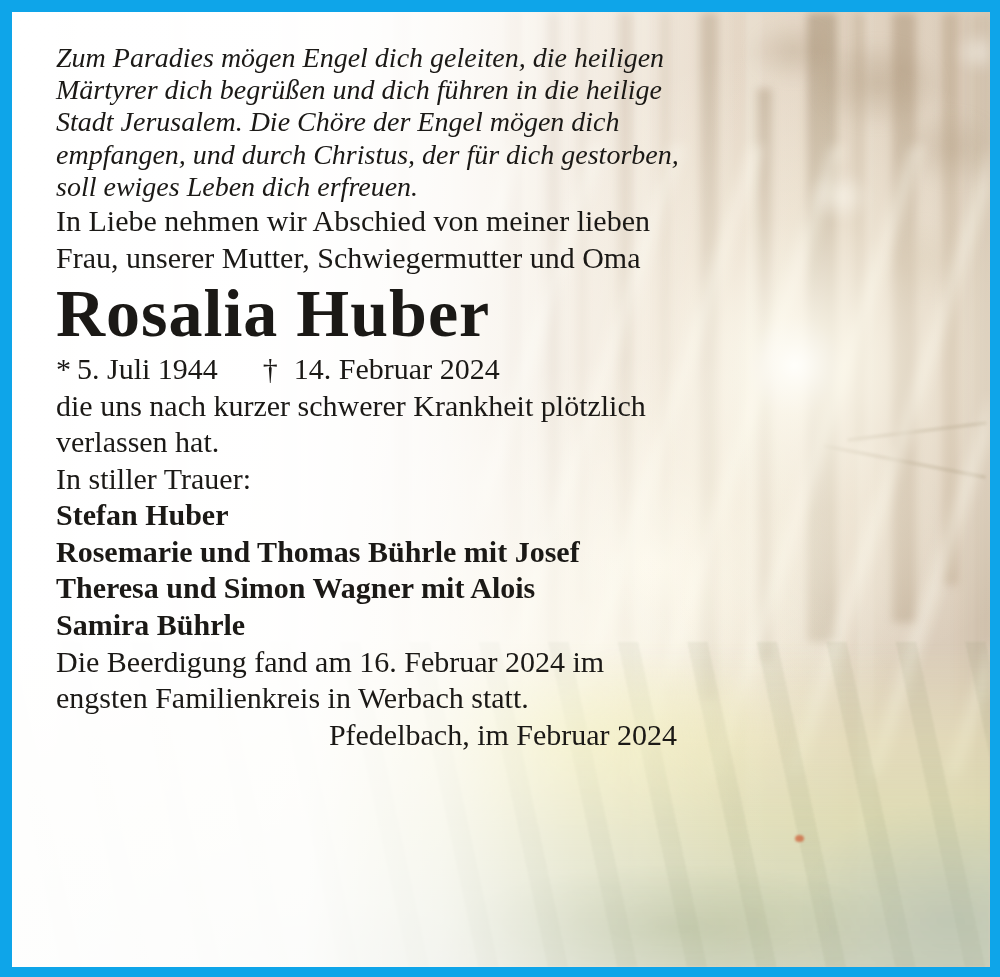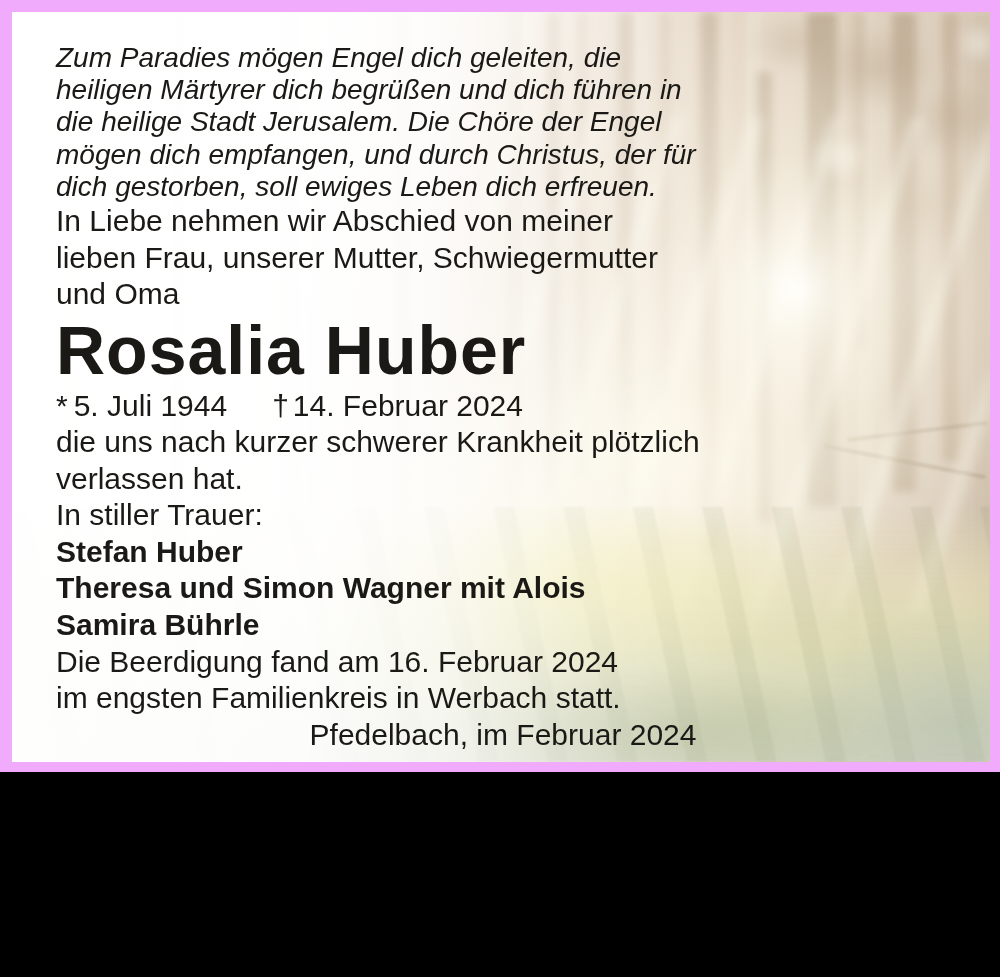--- a/index.html
+++ b/index.html
@@ -1,21 +1,21 @@
 <!DOCTYPE html>
 <html lang="de"><head>
 <meta charset="utf-8">
 <style>
   html,body{margin:0;padding:0;background:#000;}
   .frame{
     position:relative;
-    width:1000px;height:772px;
-    background:#f0abfc;
+    width:1000px;height:977px;
+    background:#0ea5e9;
     overflow:hidden;
-    font-family:Liberation Sans, sans-serif;
+    font-family:Liberation Serif, serif;
   }
   
   .photo{
     position:absolute;left:12px;top:12px;right:10px;bottom:10px;
     overflow:hidden;
     background:
       linear-gradient(100deg,#ffffff 0%,#fcfaf6 28%,#f2e9dc 48%,#e7dac9 62%,#e0d2c0 76%,#dbcdbb 90%,#d8cab8 100%);
   }
   .streaks{
     position:absolute;inset:0;
@@ -96,21 +96,21 @@
   }
   .content p,.content h1,.content div{margin:0;padding:0;}
   .poem{font-style:italic;font-size:28px;line-height:1.15;max-width:660px;}
   .intro{margin-top:26px;line-height:1.22;max-width:640px;}
   .name{margin-top:12px;font-size:68px;font-weight:bold;line-height:1.1;letter-spacing:1px;}
   .maiden{margin-top:2px;line-height:1.22;}
   .dates{margin-top:6px;line-height:1.22;}
   .dates .sym{display:inline-block;}
   .dates .d1{margin-left:6px;}
   .dates .cross{margin-left:45px;}
-  .dates .d2{margin-left:4px;}
+  .dates .d2{margin-left:16px;}
   .sick{margin-top:18px;line-height:1.22;max-width:660px;}
   .trauer{margin-top:14px;line-height:1.22;}
   .mourners{margin-top:12px;font-weight:bold;line-height:1.22;max-width:700px;}
   .funeral{margin-top:8px;line-height:1.22;max-width:600px;}
   .funeral{margin-top:14px;}
   .place{margin-top:14px;line-height:1.22;text-align:center;}
 </style>
 </head>
 <body>
 
@@ -150,20 +150,21 @@
     <p class="dates">
       <span class="sym star">*</span><span class="d1">5. Juli 1944</span><span class="sym cross">†</span><span class="d2">14. Februar 2024</span>
     </p>
 
     <p class="sick">die uns nach kurzer schwerer Krankheit plötzlich verlassen hat.</p>
 
     <p class="trauer">In stiller Trauer:</p>
 
     <div class="mourners">
       <div>Stefan Huber</div>
+      <div>Rosemarie und Thomas Bührle mit Josef</div>
       <div>Theresa und Simon Wagner mit Alois</div>
       <div>Samira Bührle</div>
     </div>
 
     <p class="funeral">Die Beerdigung fand am 16. Februar 2024 im engsten Familienkreis in Werbach statt.</p>
 
     <p class="place">Pfedelbach, im Februar 2024</p>
   </div>
 
 </div>

